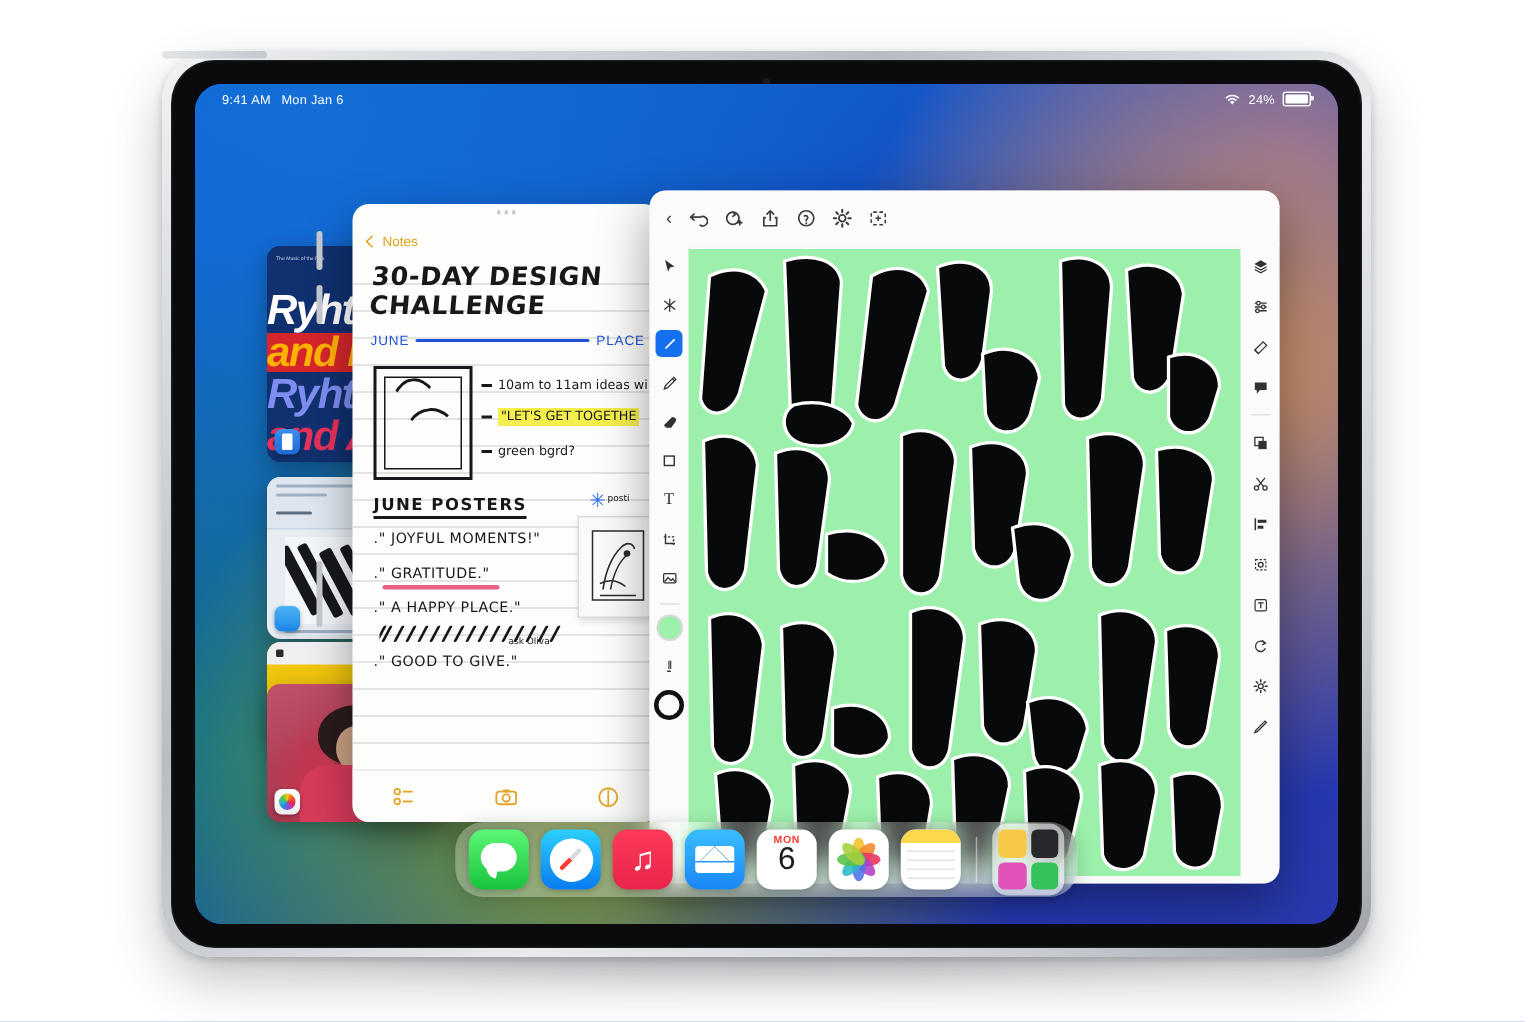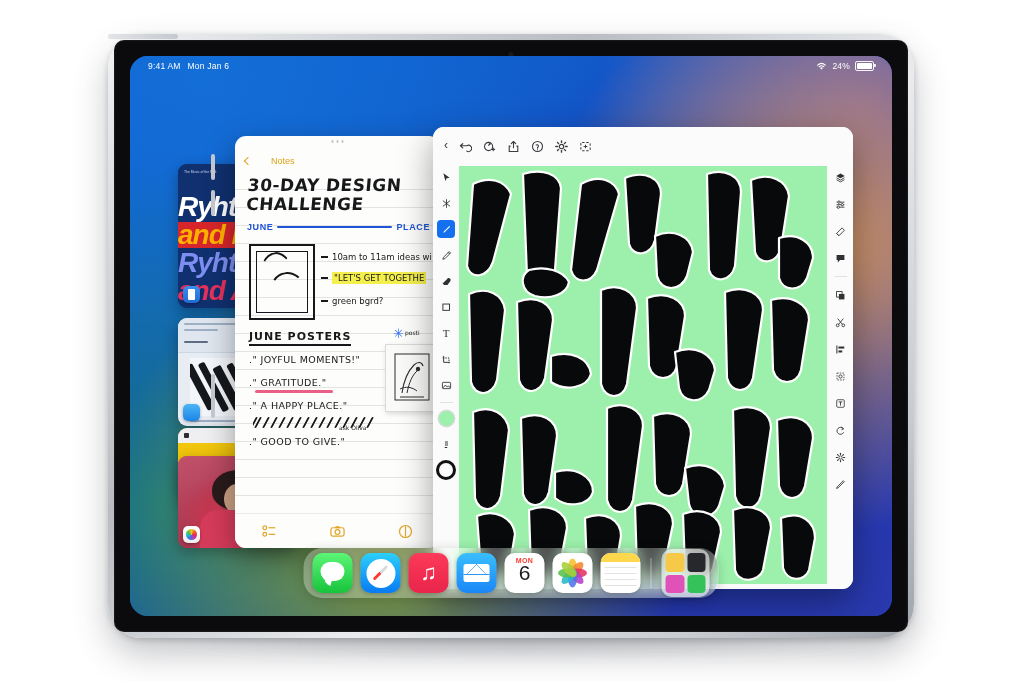--- a/index.html
+++ b/index.html
@@ -10,21 +10,21 @@
   #scene{position:absolute;inset:0;background:#ffffff;}
   .floor-shadow{position:absolute;left:110px;top:600px;width:820px;height:60px;
      background:radial-gradient(ellipse at 50% 40%, rgba(120,125,135,.38) 0%, rgba(120,125,135,.18) 42%, rgba(255,255,255,0) 72%);
      filter:blur(6px);}
 
   
   .ipad{position:absolute;left:108px;top:34px;width:806px;height:604px;
         border-radius:34px;
         background:linear-gradient(135deg,#f2f3f5 0%,#d7dade 14%,#b9bdc3 34%,#e9ebee 60%,#c8ccd1 84%,#9fa4ab 100%);
         box-shadow:0 16px 34px rgba(60,64,72,.30), 0 2px 6px rgba(0,0,0,.18);}
-  .ipad-inner{position:absolute;left:6px;top:6px;right:6px;bottom:6px;border-radius:10px;
+  .ipad-inner{position:absolute;left:6px;top:6px;right:6px;bottom:6px;border-radius:29px;
         background:#0b0b0d;
         box-shadow:inset 0 0 2px rgba(255,255,255,.22);}
   .screen{position:absolute;left:16px;top:16px;right:16px;bottom:16px;border-radius:18px;
         overflow:hidden;background:#0a3fc4;}
   .cam{position:absolute;left:50%;top:12px;transform:translateX(-50%);
         width:5px;height:5px;border-radius:50%;background:#1b1d22;opacity:.85;}
   .btn-side{position:absolute;background:#c2c6cc;border-radius:2px;}
   .btn-vol1{left:103px;top:120px;width:4px;height:26px;}
   .btn-vol2{left:103px;top:156px;width:4px;height:26px;}
   .btn-pwr {left:103px;top:340px;width:4px;height:44px;}
@@ -95,33 +95,33 @@
   .photo-hair{position:absolute;left:34px;top:14px;width:52px;height:40px;border-radius:50% 50% 45% 45%;
      background:#2a1b1c;}
   .photo-body{position:absolute;left:22px;top:54px;width:84px;height:46px;border-radius:18px 18px 0 0;
      background:#d63b5a;}
 
   
   .notes{position:absolute;left:105px;top:80px;width:205px;height:412px;background:#fdfdfb;
      border-radius:11px;overflow:hidden;box-shadow:0 10px 30px rgba(0,0,0,.35);}
   .grab{position:absolute;left:50%;top:4px;transform:translateX(-50%);display:flex;gap:2.6px;}
   .grab i{width:2.6px;height:2.6px;border-radius:50%;background:#c3c6cb;display:block;}
-  .notes-nav{position:absolute;left:10px;top:20px;display:flex;align-items:center;gap:20px;
+  .notes-nav{position:absolute;left:10px;top:20px;display:flex;align-items:center;gap:4px;
      color:#e0a11c;font-size:9px;}
   .chev-l{width:5px;height:5px;border-left:1.6px solid #e0a11c;border-bottom:1.6px solid #e0a11c;
      transform:rotate(45deg);display:inline-block;}
   .paper{position:absolute;left:0;right:0;top:36px;bottom:34px;overflow:hidden;}
   .rules{position:absolute;inset:0;
      background:repeating-linear-gradient(to bottom, rgba(0,0,0,0) 0px, rgba(0,0,0,0) 17px, #e3e4e2 17px, #e3e4e2 18px);}
   .hand{position:absolute;font-family:"DejaVu Sans",sans-serif;color:#17181a;}
 
   .title-hand{left:12px;top:4px;font-size:17px;font-weight:bold;letter-spacing:.5px;
      line-height:19px;transform:skewX(-5deg);}
   .month-row{position:absolute;left:12px;top:50px;right:10px;display:flex;align-items:center;gap:4px;
-     color:#1f54d8;font-size:9px;font-weight:bold;letter-spacing:.6px;}
+     color:#1f54d8;font-size:9px;font-weight:normal;letter-spacing:.6px;}
   .month-rule{flex:1;height:2.4px;background:#1f54d8;border-radius:2px;}
 
   .sketchbox{position:absolute;left:14px;top:72px;width:62px;height:72px;
      border:2.4px solid #17181a;}
   .sketchbox::before{content:"";position:absolute;left:5px;top:5px;right:5px;bottom:5px;
      border:1.3px solid #17181a;}
   .curve{position:absolute;border:2px solid #17181a;border-radius:50%;
      border-color:#17181a transparent transparent transparent;}
 
   .li{position:absolute;display:flex;align-items:center;gap:4px;font-size:8.5px;

